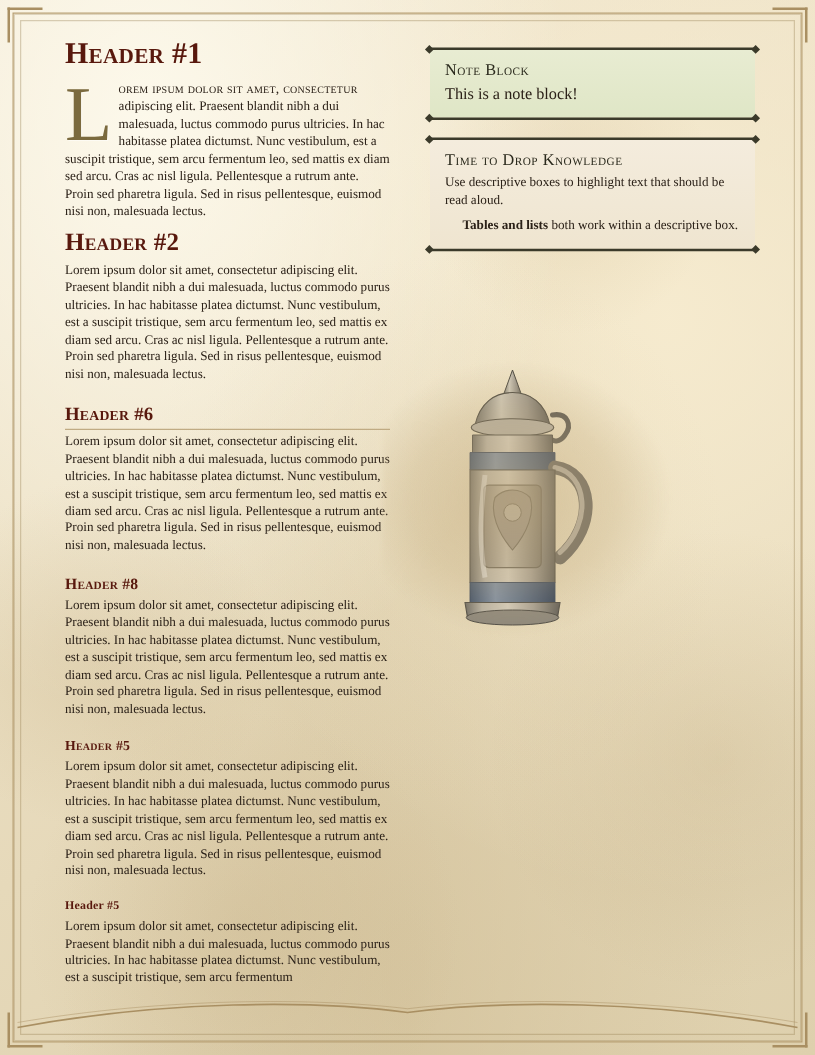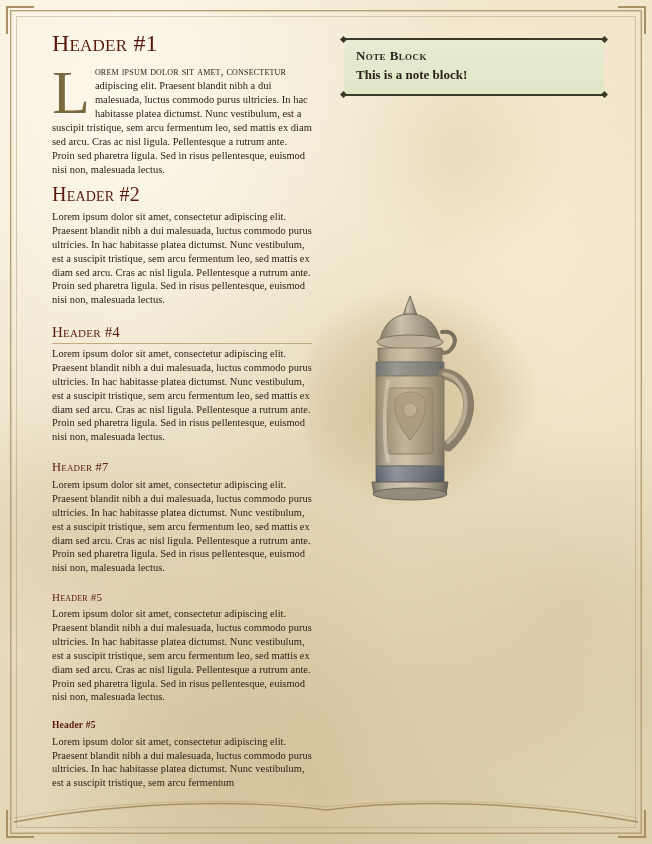--- a/index.html
+++ b/index.html
@@ -93,21 +93,21 @@
     position: absolute;
     top: 0;
     width: 260px;
   }
   .col-left  { left: 0; }
   .col-right { left: 292px; }
 
   
   h1, h2, h3, h4, h5, h6 {
     margin: 0;
-    font-weight: normal;
+    font-weight: bold;
     color: #58180d;
     font-family: "Liberation Serif", serif;
     font-variant: small-caps;
     letter-spacing: 0.2px;
   }
   h1 {
     font-size: 24px;
     line-height: 1.15;
     margin-bottom: 6px;
   }
@@ -180,21 +180,20 @@
 
   
   .note-block {
     position: relative;
     margin-top: 8px;
     background: linear-gradient(180deg, #e8ecd2 0%, #dfe6c6 100%);
     border-top: 2px solid #3b3a2a;
     border-bottom: 2px solid #3b3a2a;
     padding: 8px 12px 10px 12px;
     box-sizing: border-box;
-    font-weight: bold;
   }
   .note-block::before,
   .note-block::after {
     content: "";
     position: absolute;
     width: 5px;
     height: 5px;
     background: #3b3a2a;
     transform: rotate(45deg);
   }
@@ -308,43 +307,50 @@
       <h1>Header #1</h1>
 
       <div class="dropcap-wrap">
         <span class="dropcap">L</span>
         <p><span class="firstwords">orem ipsum dolor sit amet, consectetur</span><span> adipiscing elit. Praesent blandit nibh a dui malesuada, luctus commodo purus ultricies. In hac habitasse platea dictumst. Nunc vestibulum, est a suscipit tristique, sem arcu fermentum leo, sed mattis ex diam sed arcu. Cras ac nisl ligula. Pellentesque a rutrum ante. Proin sed pharetra ligula. Sed in risus pellentesque, euismod nisi non, malesuada lectus.</span></p>
       </div>
 
       <h2>Header #2</h2>
       <p>Lorem ipsum dolor sit amet, consectetur adipiscing elit. Praesent blandit nibh a dui malesuada, luctus commodo purus ultricies. In hac habitasse platea dictumst. Nunc vestibulum, est a suscipit tristique, sem arcu fermentum leo, sed mattis ex diam sed arcu. Cras ac nisl ligula. Pellentesque a rutrum ante. Proin sed pharetra ligula. Sed in risus pellentesque, euismod nisi non, malesuada lectus.</p>
 
-      <h3>Header #4</h3>
+      <h3>Header #6</h3>
       <p>Lorem ipsum dolor sit amet, consectetur adipiscing elit. Praesent blandit nibh a dui malesuada, luctus commodo purus ultricies. In hac habitasse platea dictumst. Nunc vestibulum, est a suscipit tristique, sem arcu fermentum leo, sed mattis ex diam sed arcu. Cras ac nisl ligula. Pellentesque a rutrum ante. Proin sed pharetra ligula. Sed in risus pellentesque, euismod nisi non, malesuada lectus.</p>
 
-      <h4>Header #7</h4>
+      <h4>Header #8</h4>
       <p>Lorem ipsum dolor sit amet, consectetur adipiscing elit. Praesent blandit nibh a dui malesuada, luctus commodo purus ultricies. In hac habitasse platea dictumst. Nunc vestibulum, est a suscipit tristique, sem arcu fermentum leo, sed mattis ex diam sed arcu. Cras ac nisl ligula. Pellentesque a rutrum ante. Proin sed pharetra ligula. Sed in risus pellentesque, euismod nisi non, malesuada lectus.</p>
 
       <h5>Header #5</h5>
       <p>Lorem ipsum dolor sit amet, consectetur adipiscing elit. Praesent blandit nibh a dui malesuada, luctus commodo purus ultricies. In hac habitasse platea dictumst. Nunc vestibulum, est a suscipit tristique, sem arcu fermentum leo, sed mattis ex diam sed arcu. Cras ac nisl ligula. Pellentesque a rutrum ante. Proin sed pharetra ligula. Sed in risus pellentesque, euismod nisi non, malesuada lectus.</p>
 
       <h6>Header #5</h6>
       <p>Lorem ipsum dolor sit amet, consectetur adipiscing elit. Praesent blandit nibh a dui malesuada, luctus commodo purus ultricies. In hac habitasse platea dictumst. Nunc vestibulum, est a suscipit tristique, sem arcu fermentum</p>
     </div>
 
     <div class="col col-right">
 
 
       <div class="note-block">
         <span class="note-corner bl"></span>
         <span class="note-corner br"></span>
         <div class="note-title">Note Block</div>
         <p class="note-body">This is a note block!</p>
       </div>
 
+      <div class="desc-block">
+        <span class="note-corner bl"></span>
+        <span class="note-corner br"></span>
+        <div class="desc-title">Time to Drop Knowledge</div>
+        <p class="desc-body">Use descriptive boxes to highlight text that should be read aloud.</p>
+        <p class="desc-sub"><b>Tables and lists</b><span> both work within a descriptive box.</span></p>
+      </div>
     </div>
   </div>
 
   <div class="illustration">
     <div class="stein-stain"></div>
     <svg width="260" height="260" viewBox="0 0 260 260">
       <defs>
         <linearGradient id="bodyGrad" x1="0" y1="0" x2="1" y2="0">
           <stop offset="0%" stop-color="#6d6a63"></stop>
           <stop offset="18%" stop-color="#b9b3a6"></stop>

